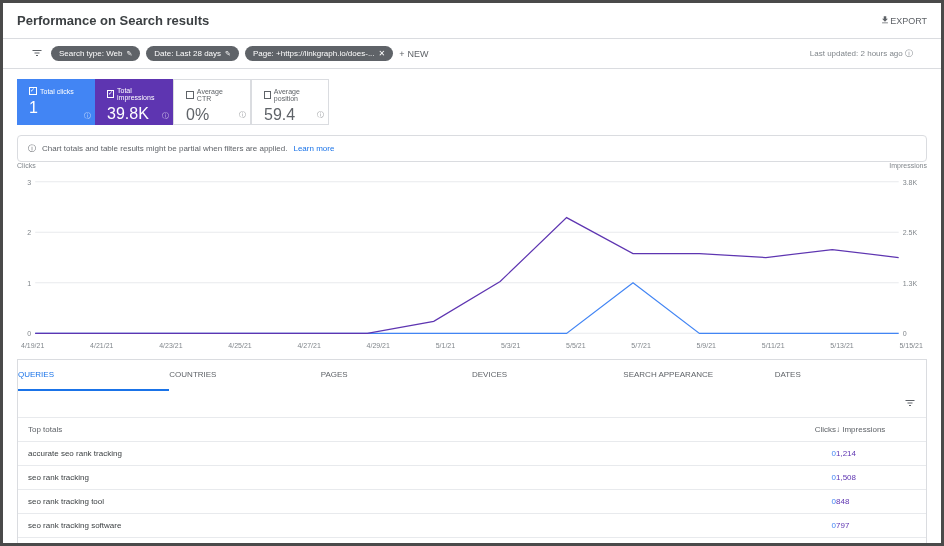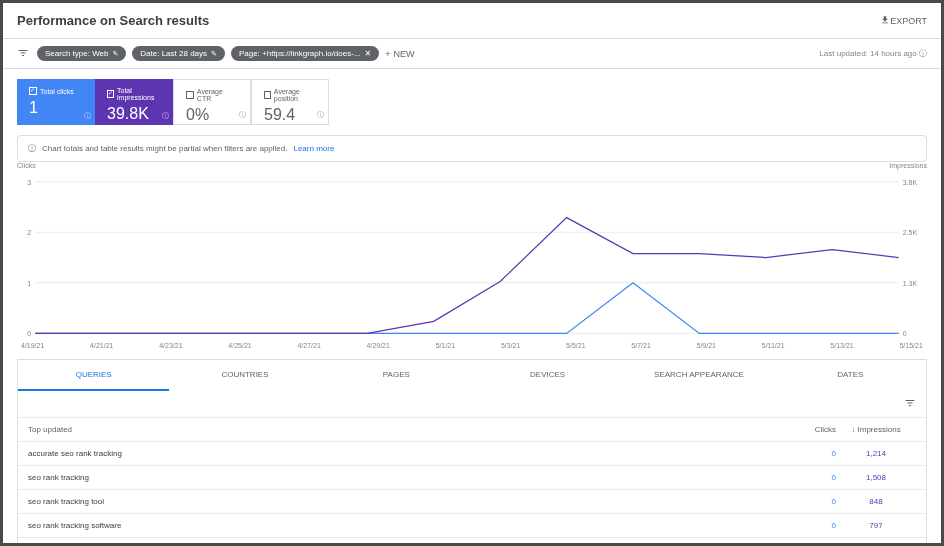--- a/index.html
+++ b/index.html
@@ -1,21 +1,21 @@
 <!DOCTYPE html>
 <html><head>
 <meta charset="utf-8">
 <style>
 *{margin:0;padding:0;box-sizing:border-box;font-family:Arial,Helvetica,sans-serif}
 body{background:#fff;color:#5f6368;font-size:10px}
 .frame{border:3px solid #4a4a4a;width:944px;height:546px;margin:0 auto;display:flex;flex-direction:column;overflow:hidden}
 .header{display:flex;justify-content:space-between;align-items:center;padding:10px 14px;border-bottom:1px solid #dadce0}
 .header h1{font-size:13px;font-weight:700;color:#3c4043}
 .export-btn{display:flex;align-items:center;font-size:9px;font-weight:500;color:#5f6368;cursor:pointer}
-.filter-bar{display:flex;align-items:center;padding:7px 14px;border-bottom:1px solid #dadce0;gap:6px}
+.filter-bar{display:flex;align-items:center;padding:7px 28px;border-bottom:1px solid #dadce0;gap:6px}
 .filter-icon{width:14px;height:14px;cursor:pointer}
 .chip{background:#5f6368;color:#fff;border-radius:10px;padding:3px 8px;font-size:8px;display:flex;align-items:center;gap:4px;cursor:pointer}
 .chip .pencil{font-size:7px}
 .chip .close{font-size:8px}
 .new-btn{display:flex;align-items:center;gap:3px;font-size:9px;color:#5f6368;cursor:pointer}
 .last-updated{margin-left:auto;font-size:8px;color:#80868b}
 .metrics{display:flex;padding:10px 14px;gap:0}
 .metric{border:1px solid #dadce0;padding:8px 12px;width:78px;height:46px;position:relative}
 .metric.active-blue{background:#4285f4;color:#fff;border:none}
 .metric.active-purple{background:#5e35b1;color:#fff;border:none}
@@ -27,28 +27,28 @@
 .info-banner{margin:0 14px 8px;border:1px solid #dadce0;border-radius:4px;padding:7px 10px;font-size:8px;display:flex;align-items:center;gap:6px}
 .info-banner a{color:#1a73e8;cursor:pointer}
 .chart-area{margin:0 14px 10px;position:relative;height:180px}
 .axis-label{font-size:7px;color:#80868b;position:absolute}
 .axis-label.left{top:-8px;left:0}
 .axis-label.right{top:-8px;right:0}
 .chart-svg{width:100%;height:170px}
 .x-axis{display:flex;justify-content:space-between;font-size:7px;color:#80868b;padding:0 4px}
 .tabs-section{margin:0 14px;border:1px solid #dadce0}
 .tabs{display:flex}
-.tab{flex:1;text-align:center;padding:10px 0;font-size:8px;color:#5f6368;cursor:pointer}
+.tab{flex:1;text-align:left;padding:10px 0;font-size:8px;color:#5f6368;cursor:pointer}
 .tab.active{color:#1a73e8;border-bottom:2px solid #1a73e8;font-weight:500}
 .filter-row{display:flex;justify-content:flex-end;padding:6px 10px}
 .table-header,.table-row{display:flex;padding:7px 10px;border-top:1px solid #e8eaed;font-size:8px}
 .table-header{color:#5f6368}
 .col-query{flex:1}
 .col-clicks{width:70px;text-align:right}
-.col-impressions{width:80px;text-align:center}
+.col-impressions{width:80px;text-align:left}
 .table-row .col-query{color:#3c4043}
 .table-row .col-clicks{color:#4285f4}
 .table-row .col-impressions{color:#5e35b1}
 </style>
 </head>
 <body>
 
 <div class="frame">
   <div class="header">
     <h1>Performance on Search results</h1>
@@ -80,21 +80,21 @@
         <div class="chip">
           <span>Page: +https://linkgraph.io/does-...</span>
           <span class="close">✕</span>
         </div>
       </div>
     <div class="new-btn">
       <span>+</span>
       <span>NEW</span>
     </div>
     <div class="last-updated">
-      <span>Last updated: 14 hours ago</span>
+      <span>Last updated: 2 hours ago</span>
       <span> ⓘ</span>
     </div>
   </div>
 
   <div class="metrics" id="metrics">
       <div class="metric active-blue">
         <div class="metric-label">
           <span class="checkbox checked"></span>
           <span>Total clicks</span>
         </div>
@@ -180,21 +180,21 @@
         <div class="tab">DATES</div>
       </div>
     <div class="filter-row">
       <span>
         <svg width="12" height="12" viewBox="0 0 24 24" fill="#5f6368">
             <path d="M3 6h18v2H3zm4 5h10v2H7zm3 5h4v2h-4z"></path>
           </svg>
       </span>
     </div>
     <div class="table-header">
-      <div class="col-query">Top updated</div>
+      <div class="col-query">Top totals</div>
       <div class="col-clicks">Clicks</div>
       <div class="col-impressions">↓ Impressions</div>
     </div>
     <div id="table-body">
         <div class="table-row">
           <div class="col-query">accurate seo rank tracking</div>
           <div class="col-clicks">0</div>
           <div class="col-impressions">1,214</div>
         </div>
         <div class="table-row">

